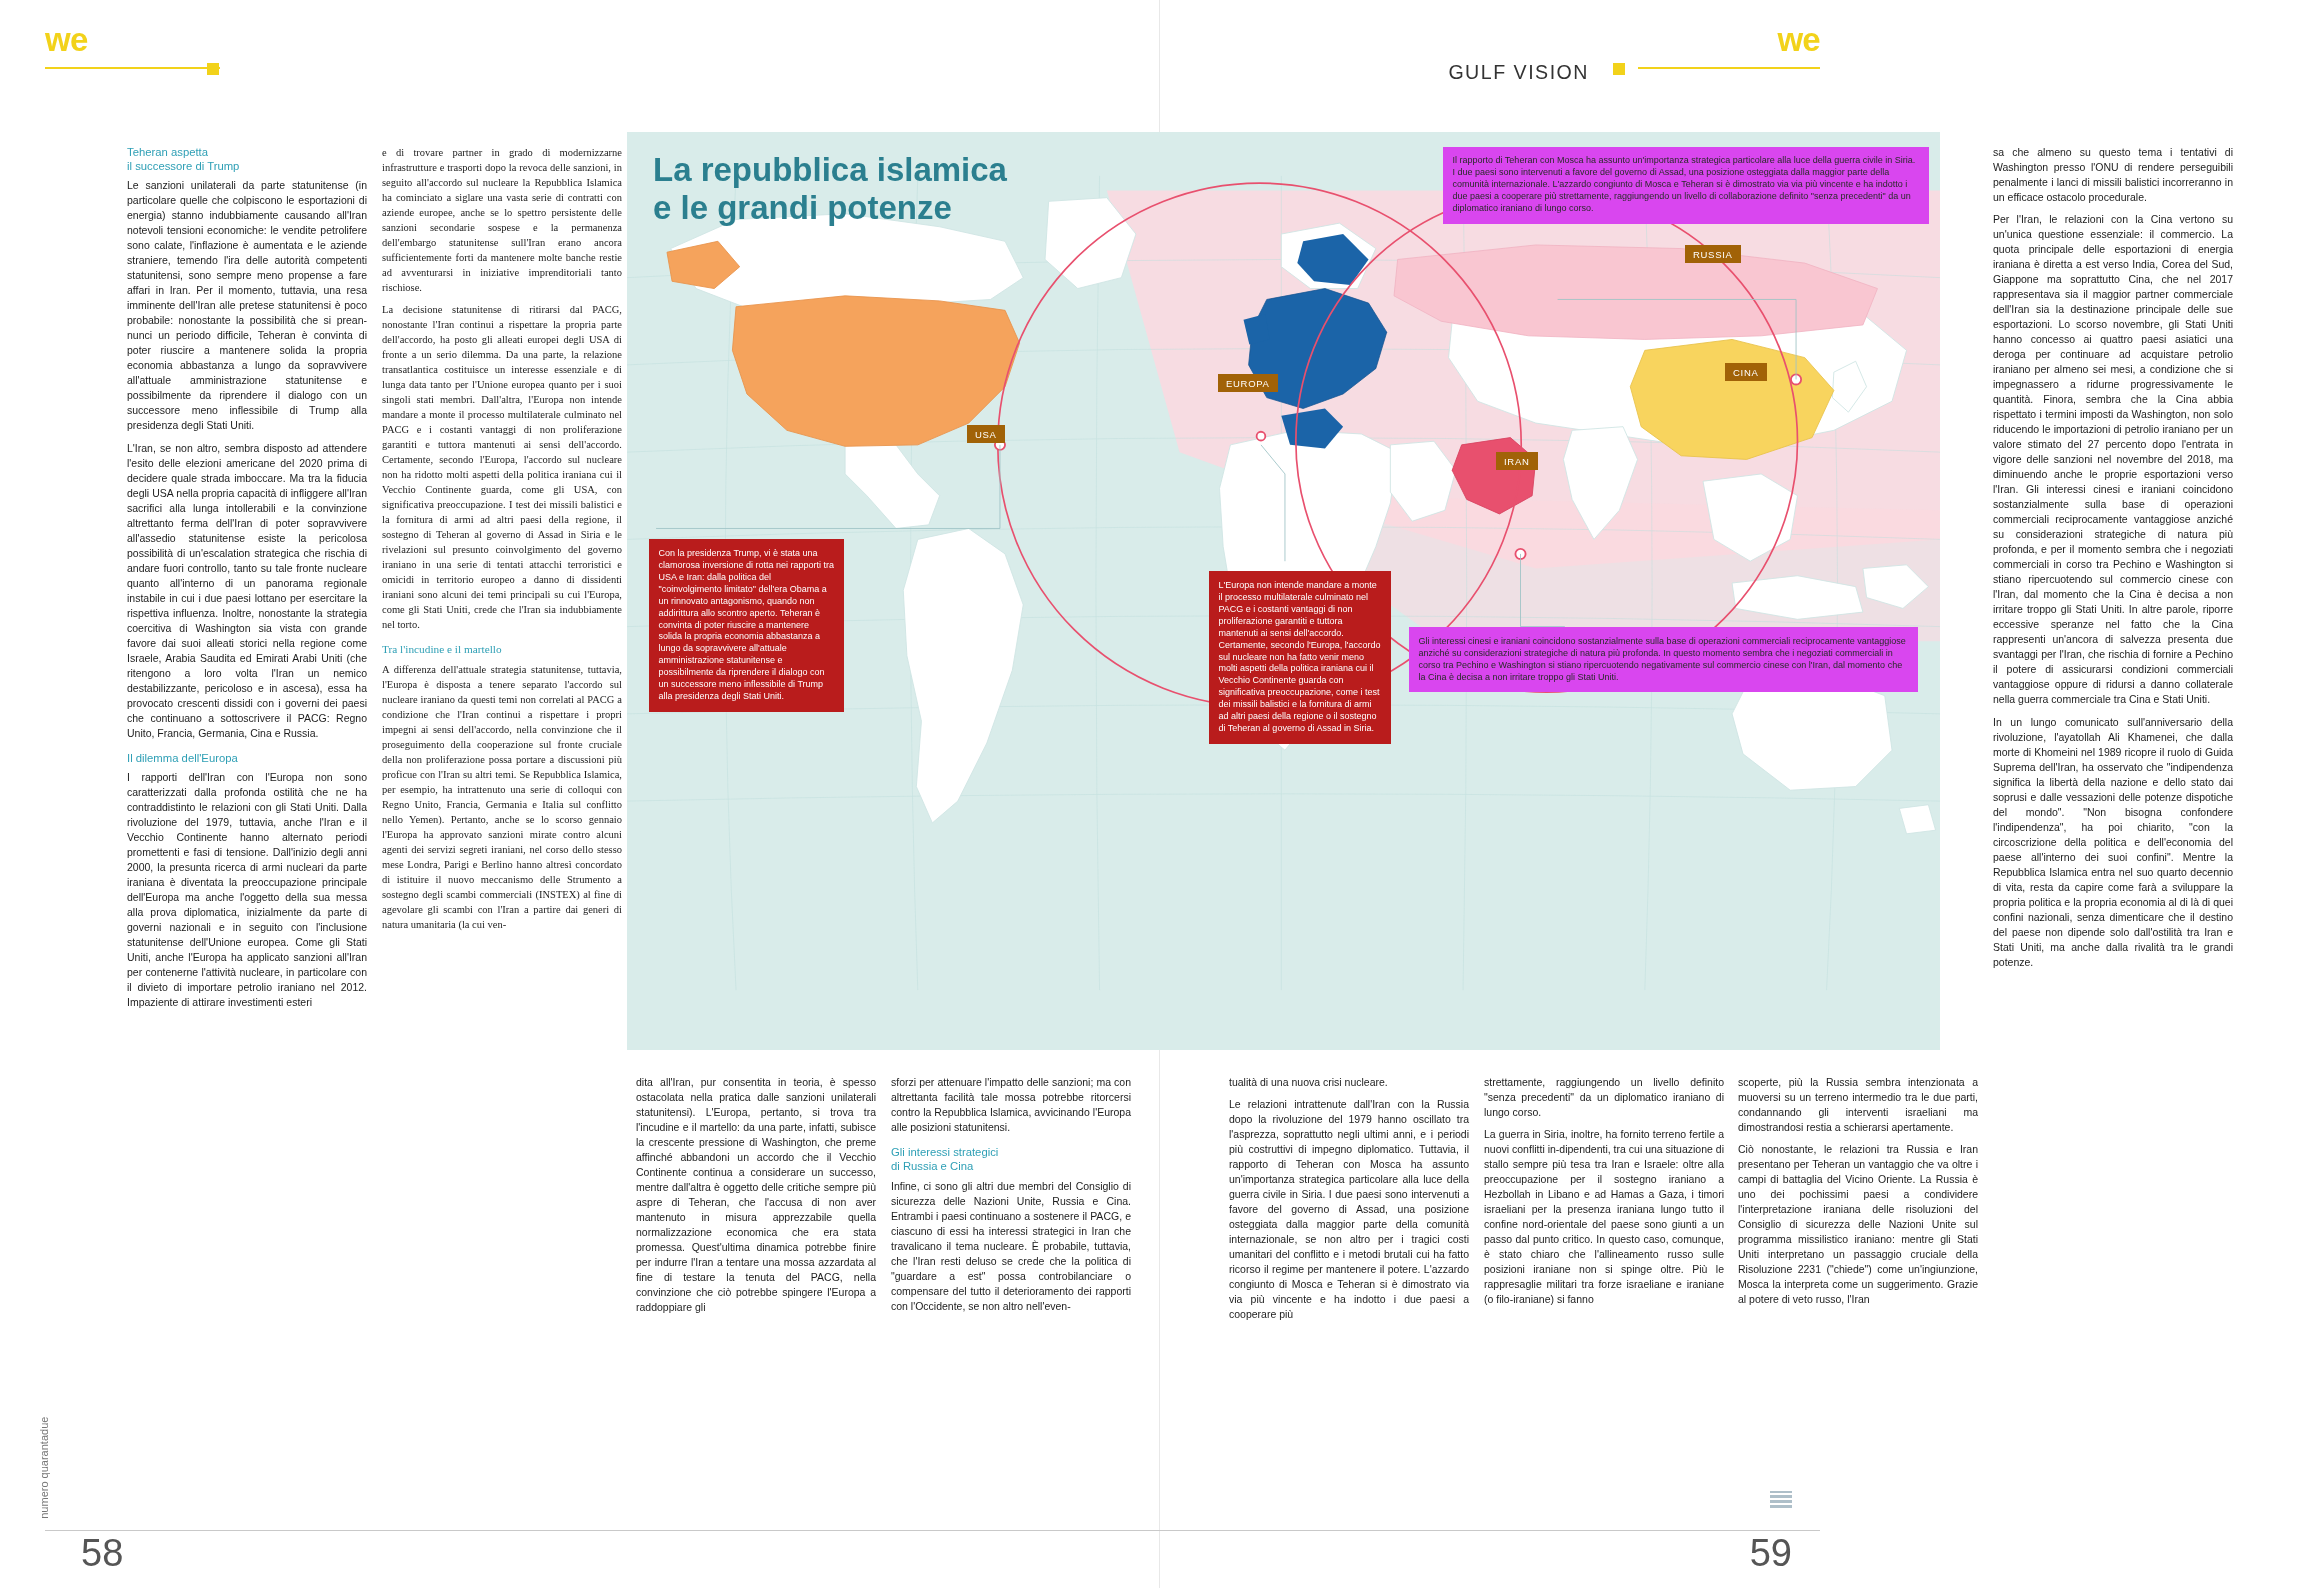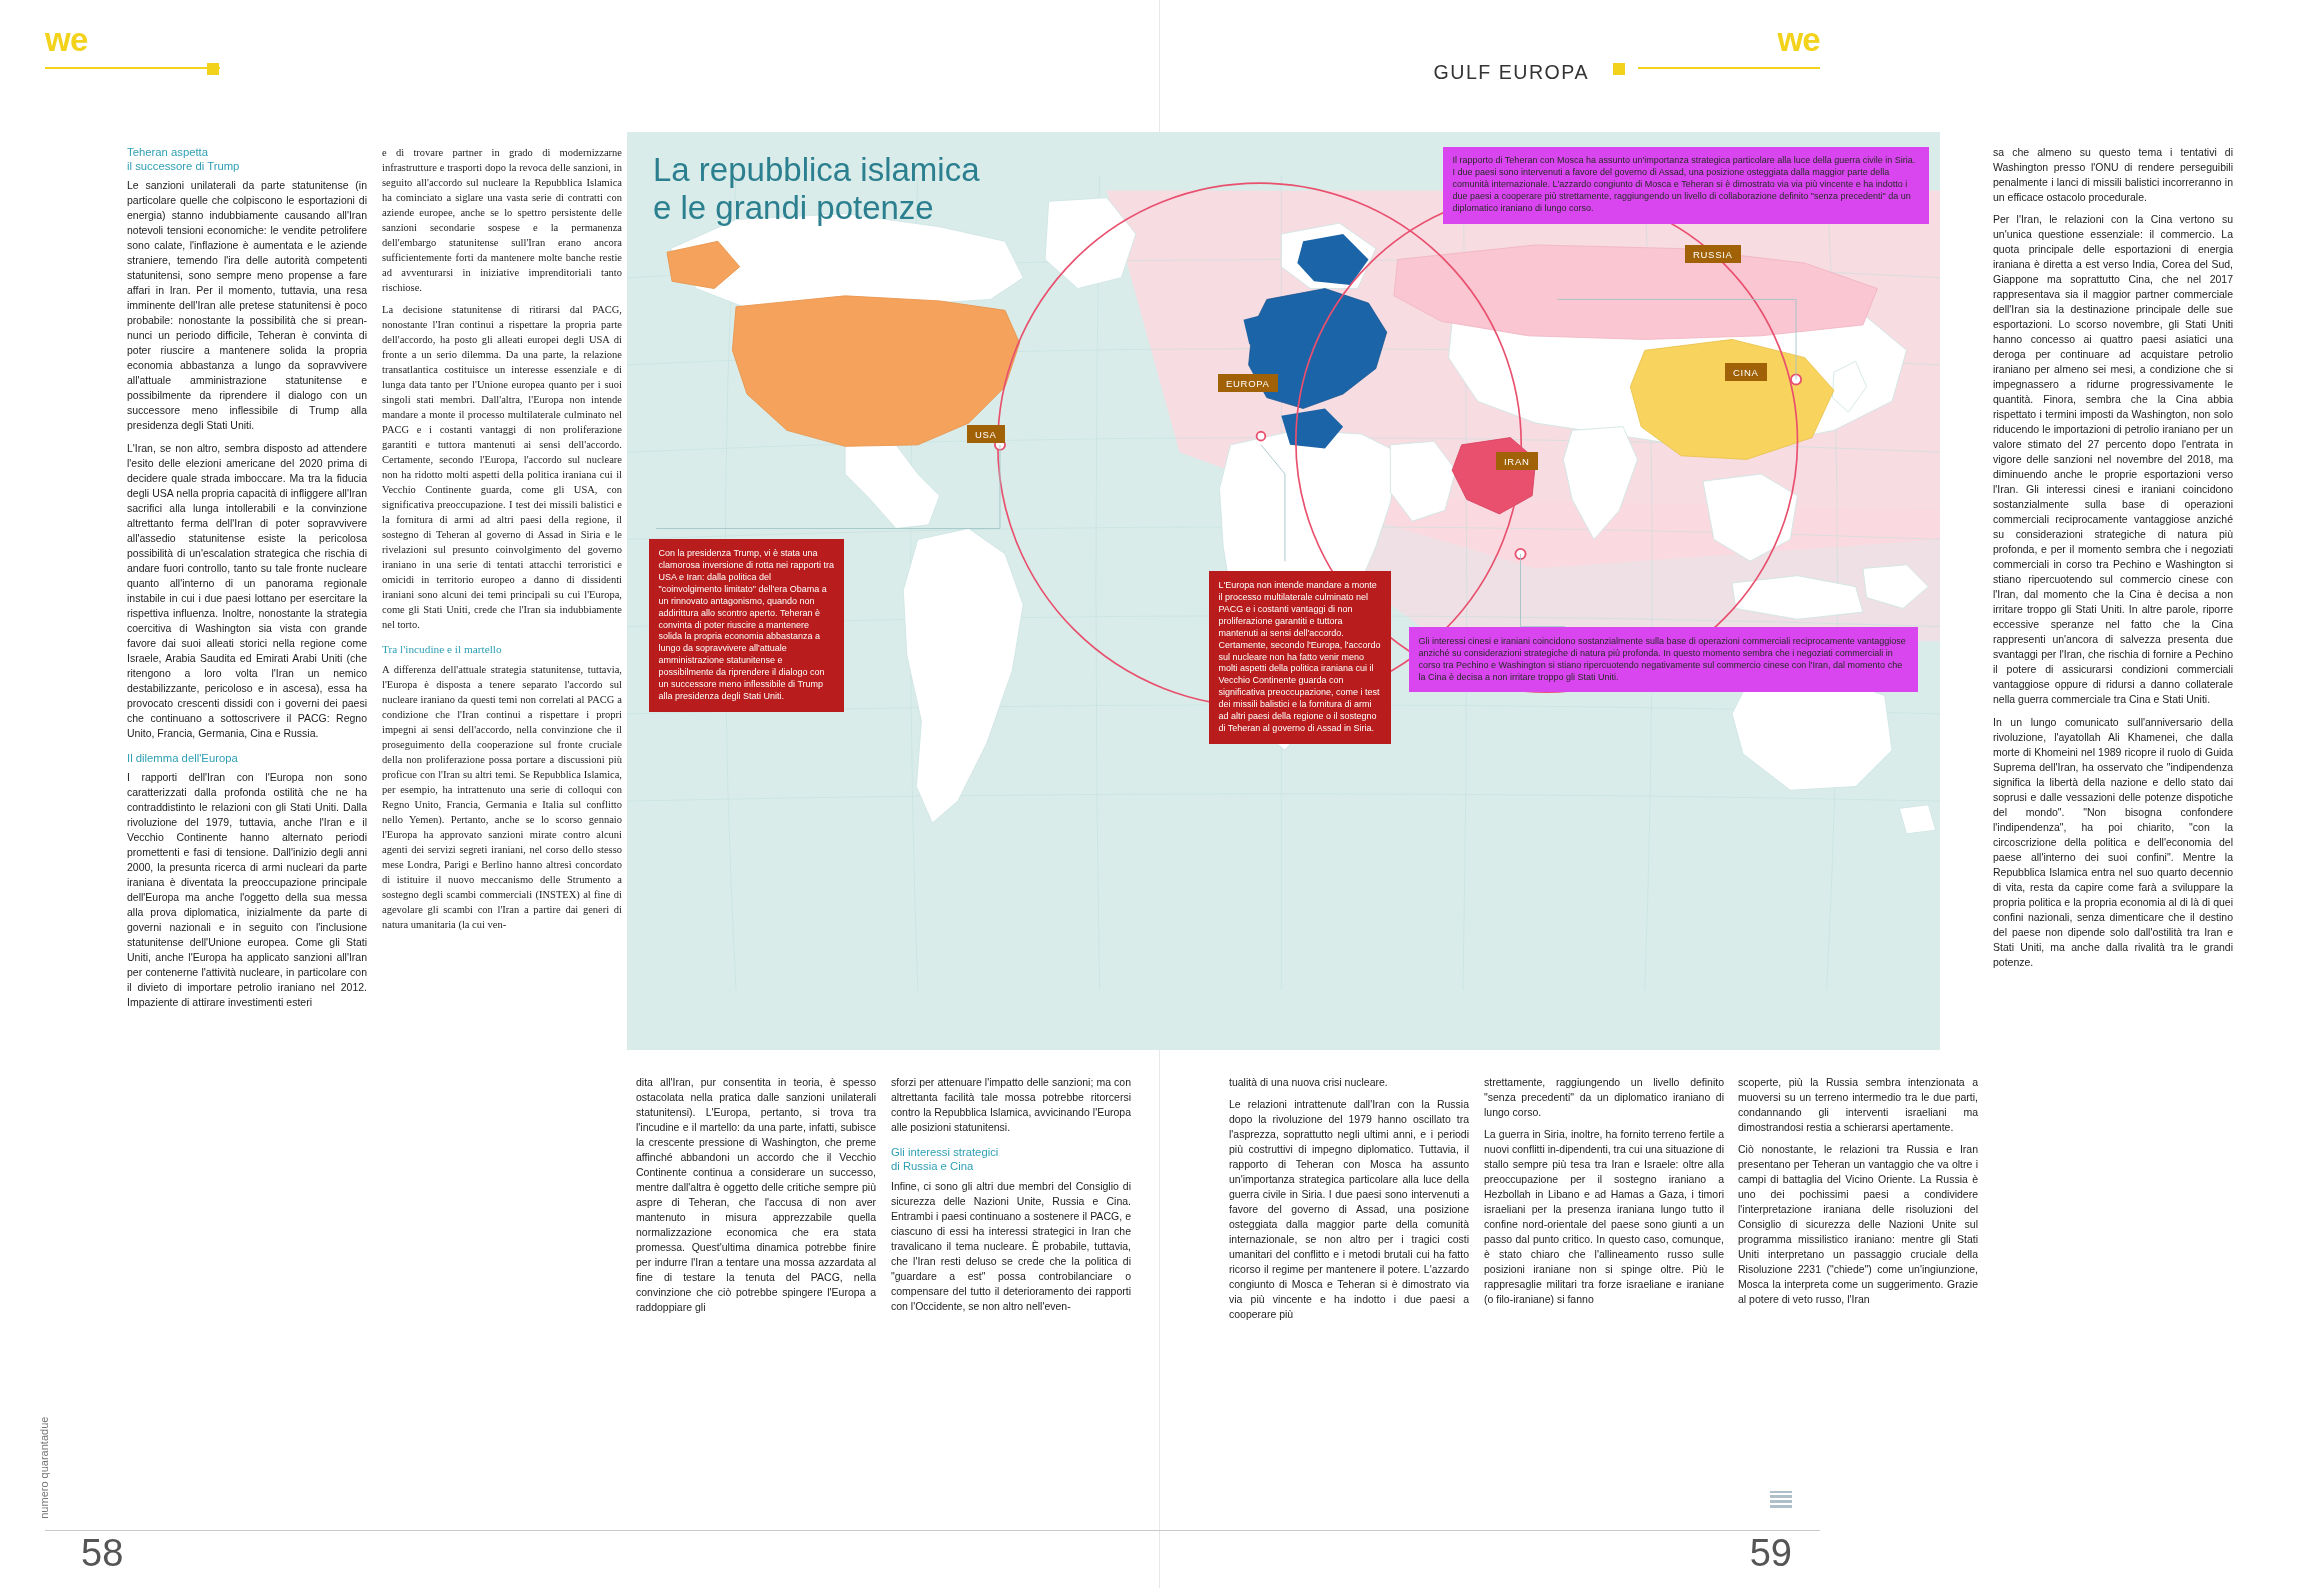--- a/index.html
+++ b/index.html
@@ -106,21 +106,21 @@
   .map-panel {
     position: absolute;
     left: 627px; top: 132px;
     width: 1313px; height: 918px;
     background: #d9ecea;
     overflow: hidden;
   }
   .map-title {
     position: absolute; left: 26px; top: 19px;
     font-size: 33px; line-height: 1.16; color: #2b7f8f;
-    font-weight: 400;
+    font-weight: 700;
     z-index: 9;
   }
   .map-svg { position: absolute; left: 0; top: 0; }
 
   .callout {
     position: absolute;
     background: #b91c1c;
     color: #ffffff;
     font-size: 9px;
     line-height: 1.33;
@@ -142,21 +142,21 @@
 </style>
 </head>
 <body>
 
 <div class="page">
 
   <div class="hdr-left-logo">we</div>
   <div class="hdr-left-rule"></div>
   <div class="hdr-left-sq"></div>
 
-  <div class="hdr-right-title">GULF EUROPA</div>
+  <div class="hdr-right-title">GULF VISION</div>
   <div class="hdr-right-sq"></div>
   <div class="hdr-right-rule"></div>
   <div class="hdr-right-logo">we</div>
 
   <div class="spine"></div>
 
   <div class="col" style="left:127px; top:145px; width:240px; height:1295px;">
     <div class="subhead" style="white-space:pre-line;">Teheran aspetta
 il successore di Trump</div>
     <p>Le sanzioni unilaterali da parte statunitense (in particolare quelle che colpiscono le esportazioni di energia) stanno indubbiamente causando all'Iran notevoli tensioni economiche: le vendite petrolifere sono calate, l'inflazione è aumentata e le aziende straniere, temendo l'ira delle autorità competenti statunitensi, sono sempre meno propense a fare affari in Iran. Per il momento, tuttavia, una resa imminente dell'Iran alle pretese statunitensi è poco probabile: nonostante la possibilità che si prean­nunci un periodo difficile, Teheran è convinta di poter riuscire a mantenere solida la propria economia abbastanza a lungo da sopravvivere all'attuale amministrazione statunitense e possibilmente da riprendere il dialogo con un successore meno inflessibile di Trump alla presidenza degli Stati Uniti.</p>

